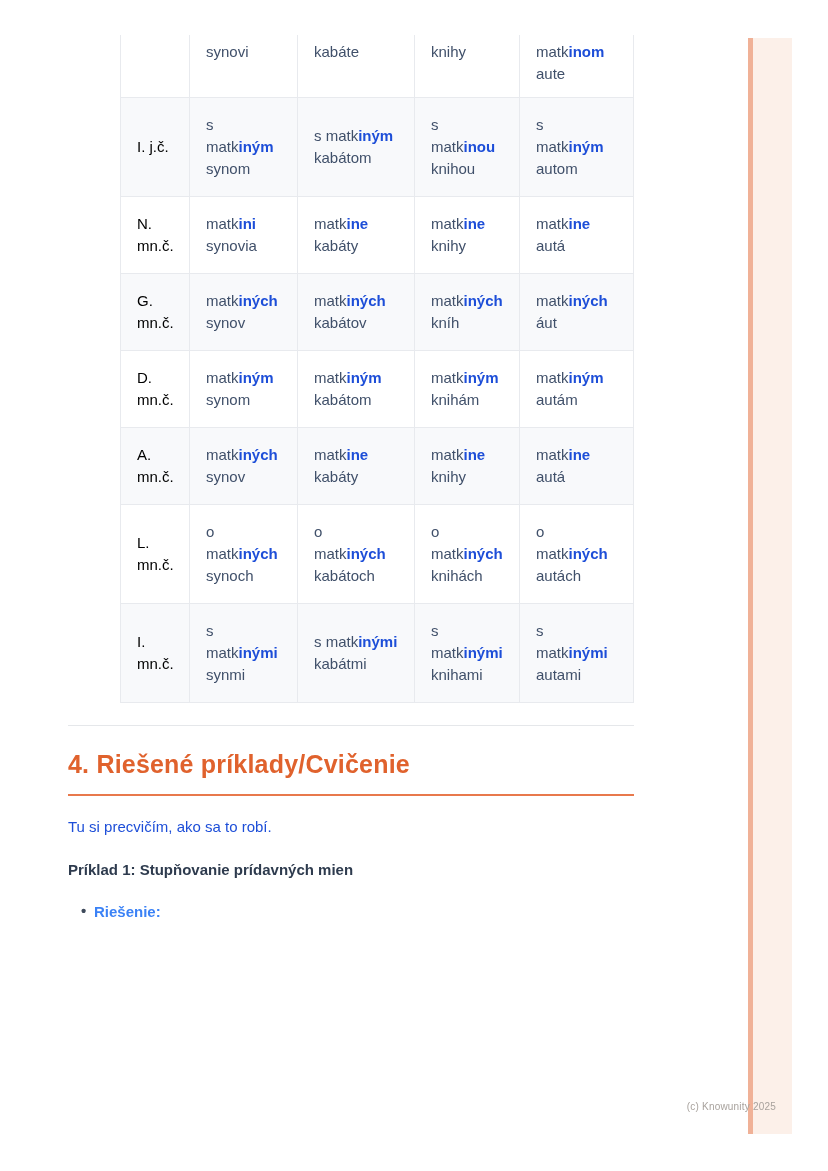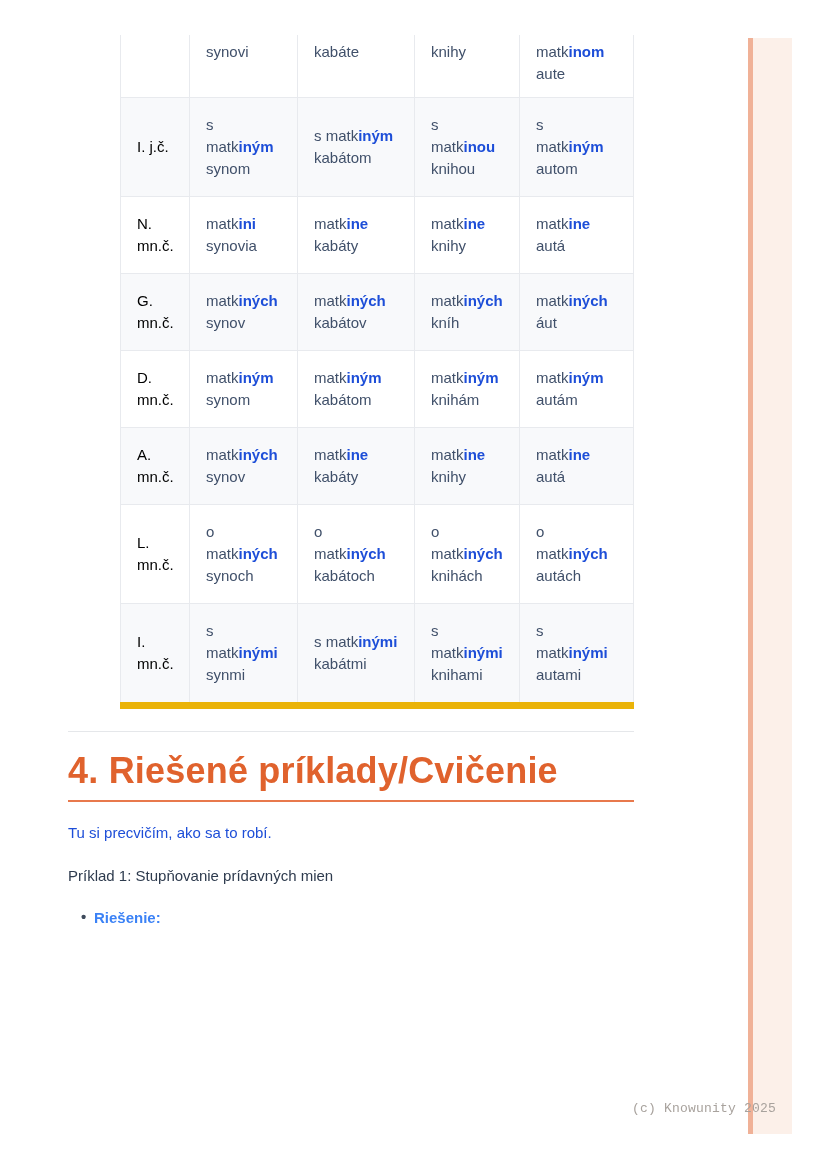--- a/index.html
+++ b/index.html
@@ -30,21 +30,21 @@
     z-index:2;
   }
   
   .table-wrap { margin-top:35px; margin-left:52px; }
   table.decl {
     border-collapse:collapse;
     table-layout:fixed;
     width:514px;
     border-left:1px solid #e8eaee;
     border-right:1px solid #e8eaee;
-    border-bottom:7px solid #eab308;
+    border-bottom:1px solid #eab308;
   }
   table.decl td {
     border:1px solid #e8eaee;
     border-top:1px solid #e8eaee;
     vertical-align:middle;
     padding:16px 16px;
     line-height:22px;
     white-space:pre-line;
     color:#40506a;
   }
@@ -58,39 +58,39 @@
   table.decl td b { font-weight:700; color:#1d4ed8; }
   table.decl td.case-label { color:#000000; }
   
   .divider {
     margin-top:22px;
     height:1px;
     background:#e5e7ea;
   }
   h1.section-heading {
     margin-top:22px;
-    font-size:36px;
+    font-size:25px;
     line-height:33px;
     font-weight:700;
     color:#e0622d;
     letter-spacing:0.2px;
   }
   .heading-rule {
     margin-top:13px;
     height:2px;
     background:#e8794c;
   }
   p.intro {
     margin-top:21px;
     line-height:20px;
     color:#1d4ed8;
   }
   p.example-title {
     margin-top:24px;
-    font-weight:400;
+    font-weight:700;
     color:#2e3b4e;
   }
   ul { list-style:none; }
   li { position:relative; line-height:20px; color:#404d5f; }
   ul.level1 > li { padding-left:26px; }
   ul.level1 > li::before {
     content:"\2022";
     position:absolute; left:13px; top:-1px;
     color:#3e4a5b;
   }
@@ -106,25 +106,24 @@
     content:"\2022";
     position:absolute; left:34px; top:-1px;
     font-style:normal;
     color:#3e4a5b;
   }
   li.solution-item { margin-top:24px; font-weight:700; color:#3b82f6; }
   
   .copyright {
     position:absolute;
     right:52px; top:1101px;
-    font-size:13px;
+    font-size:10px;
     color:#a8a29d;
     z-index:3;
     letter-spacing:0.2px;
-    font-family:Liberation Mono, monospace;
   }
 </style>
 </head>
 <body>
 
 <div class="page">
 
   <div class="stripe"></div>
 
   <div class="content">

